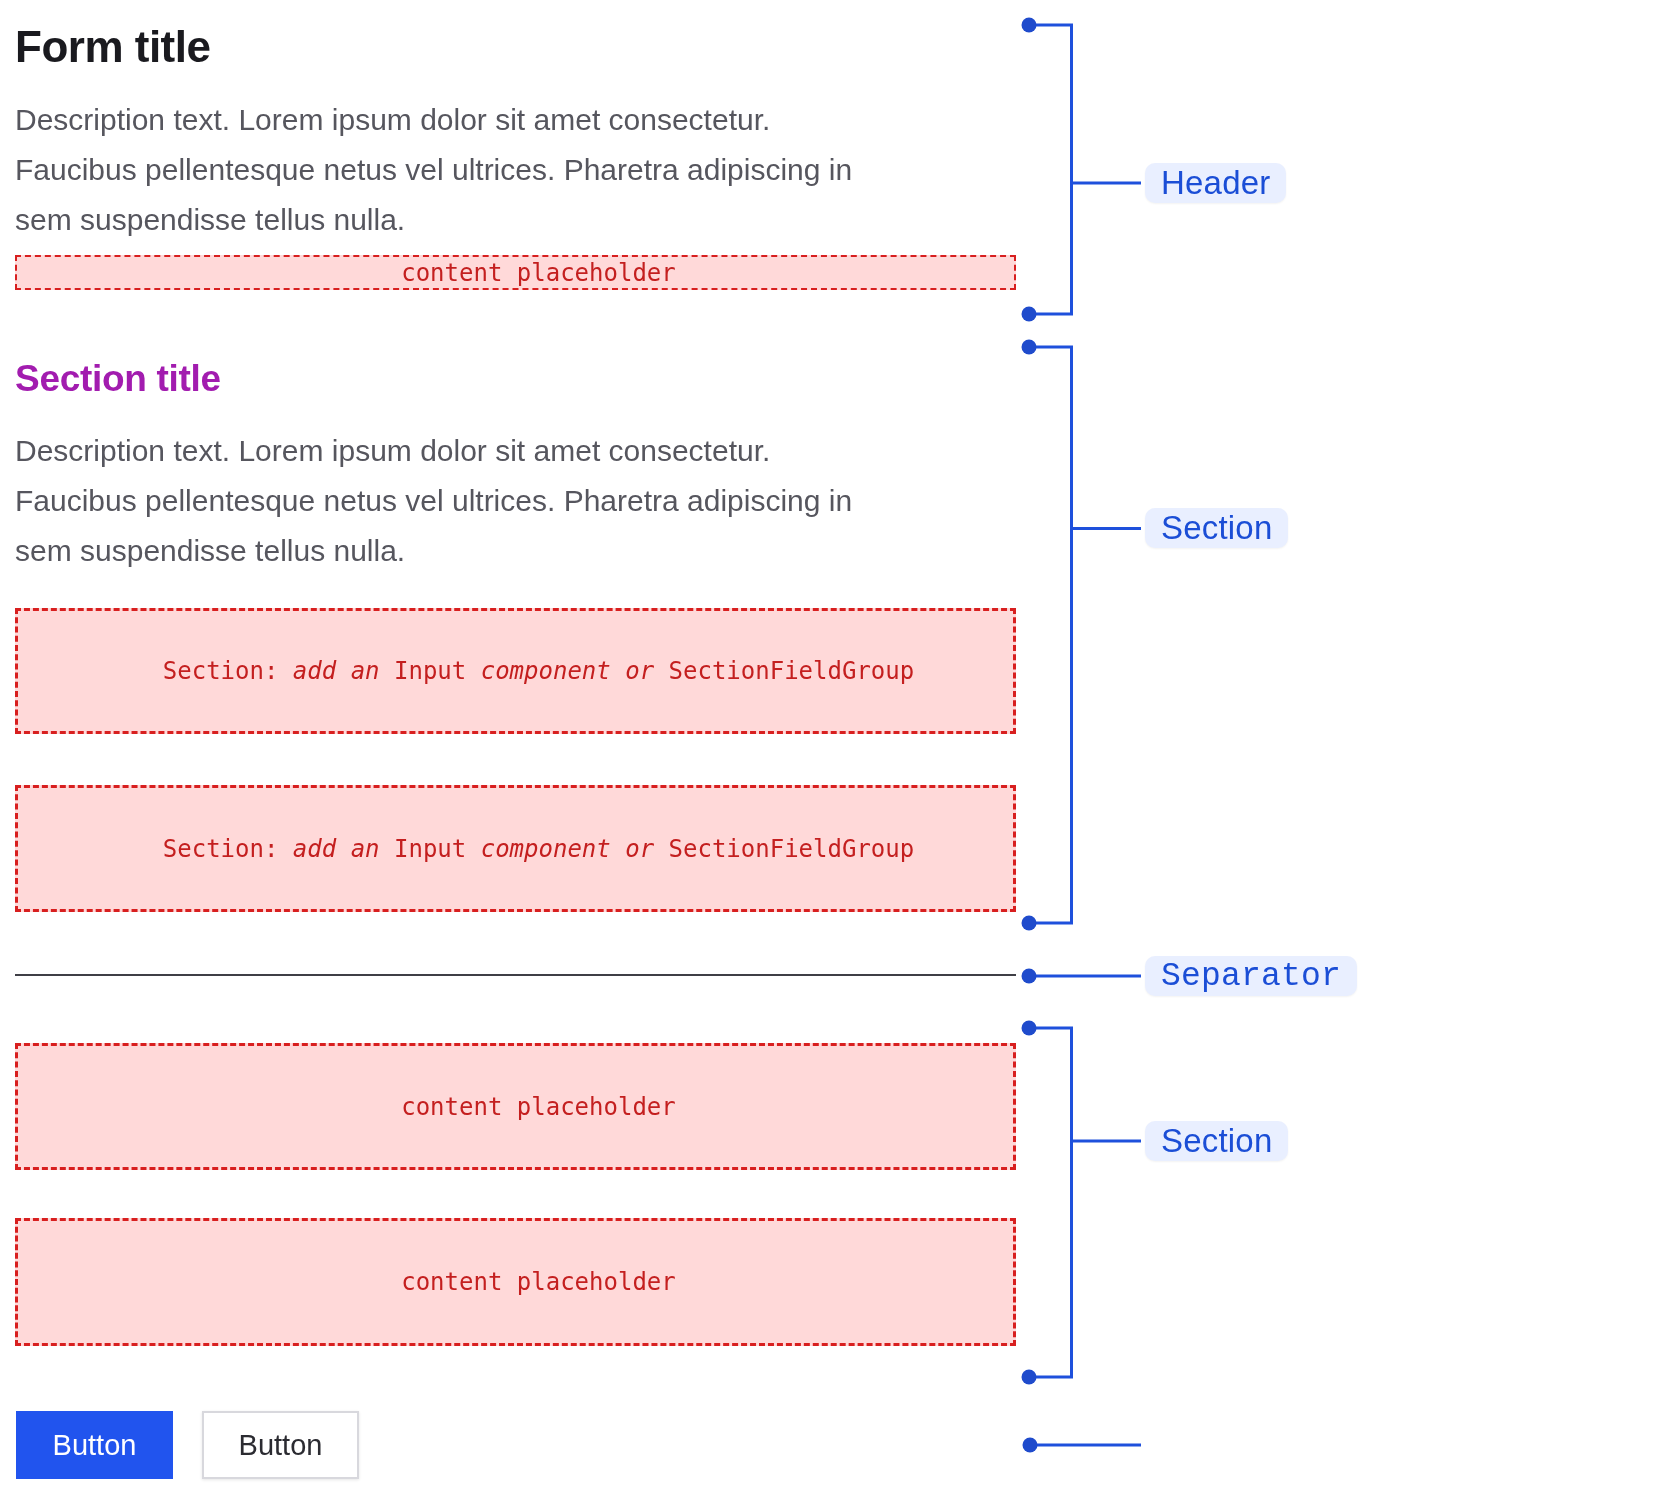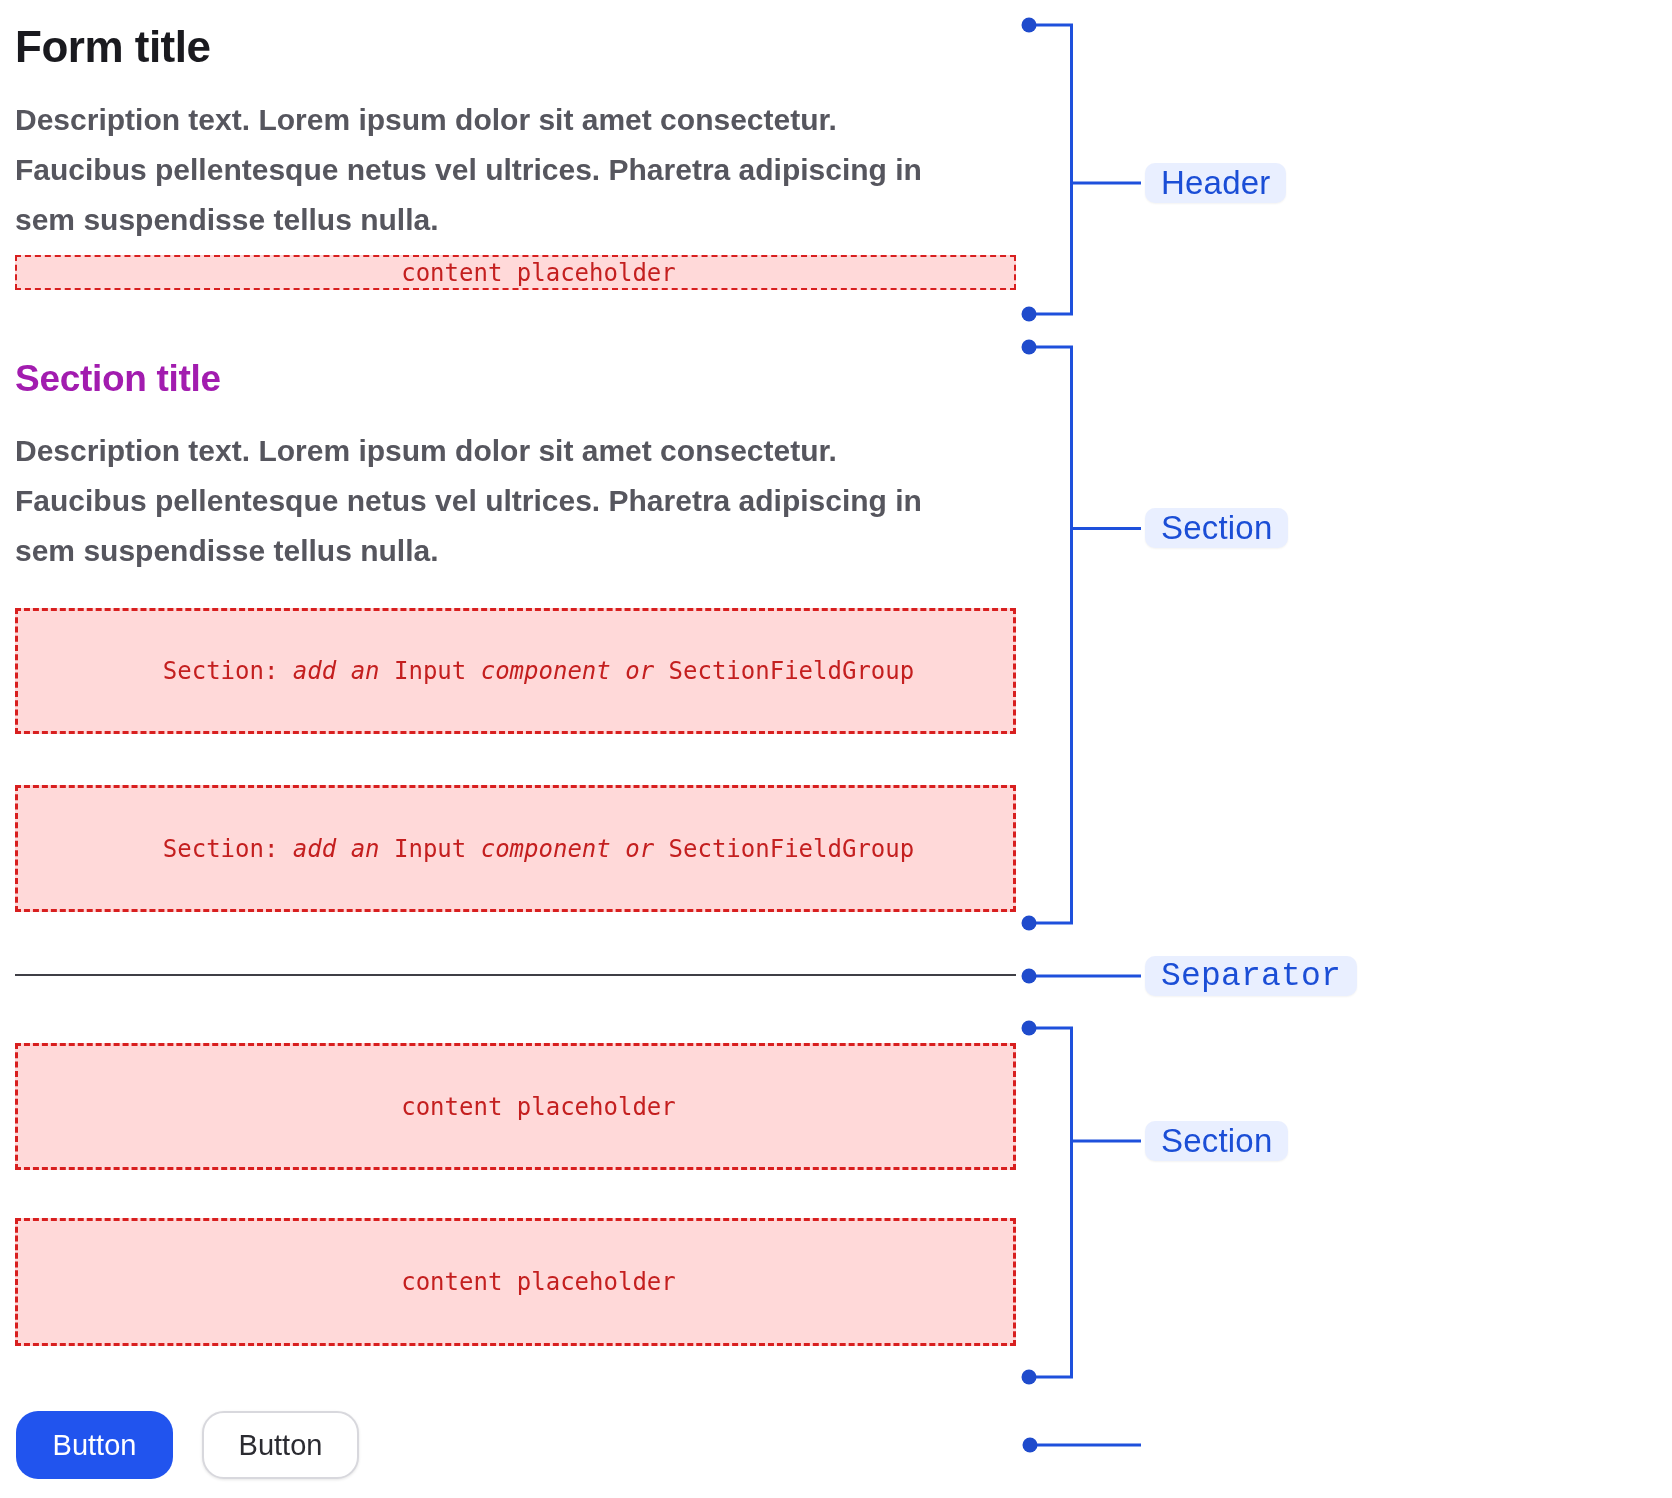--- a/index.html
+++ b/index.html
@@ -16,21 +16,21 @@
     font-size:44px;line-height:54px;font-weight:700;
     color:#1a1a1f;letter-spacing:-0.5px;
   }
   .section-title{
     left:15px;top:356px;margin:0;
     font-size:37px;line-height:46px;font-weight:700;
     color:#a21caf;letter-spacing:-0.3px;
   }
   .desc{
     left:15px;margin:0;width:940px;
-    font-size:30px;line-height:50px;font-weight:700;
+    font-size:30px;line-height:50px;font-weight:400;
     color:#56565e;white-space:pre-line;
   }
   .desc-1{top:95px;}
   .desc-2{top:426px;}
   .ph-box{
     left:15px;width:1001px;box-sizing:border-box;
     background:#ffd9d9;border:3px dashed #d81f1f;
     display:flex;align-items:center;justify-content:center;padding-left:46px;
   }
   .ph-box .mono{
@@ -41,21 +41,21 @@
   .box-1{top:608px;height:126px;}
   .box-2{top:785px;height:127px;}
   .box-3{top:1043px;height:127px;}
   .box-4{top:1218px;height:128px;}
   .separator{
     left:15px;top:974px;width:1001px;height:2px;
     background:#3f3f46;
   }
   .btn{
     top:1411px;height:68px;width:157px;
-    box-sizing:border-box;border-radius:22px;
+    box-sizing:border-box;border-radius:0;
     display:flex;align-items:center;justify-content:center;
     font-family:"Liberation Sans", sans-serif;
     font-size:29px;cursor:pointer;
   }
   .btn-primary{
     left:16px;background:#2154ee;color:#ffffff;border:none;
   }
   .btn-secondary{
     left:202px;background:#ffffff;color:#2b2b31;
     border:2px solid #d8d8dd;

